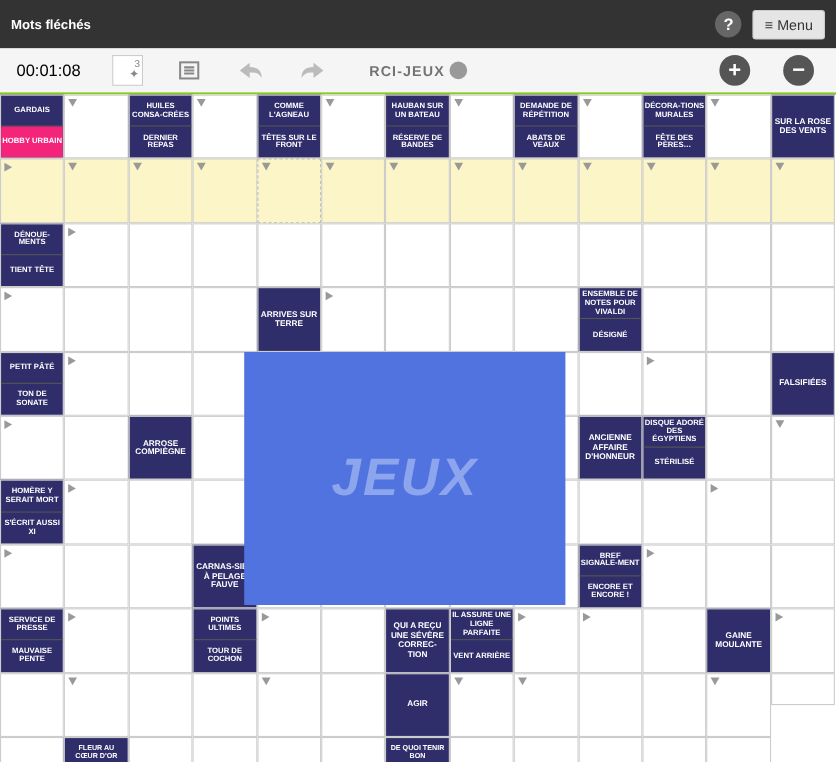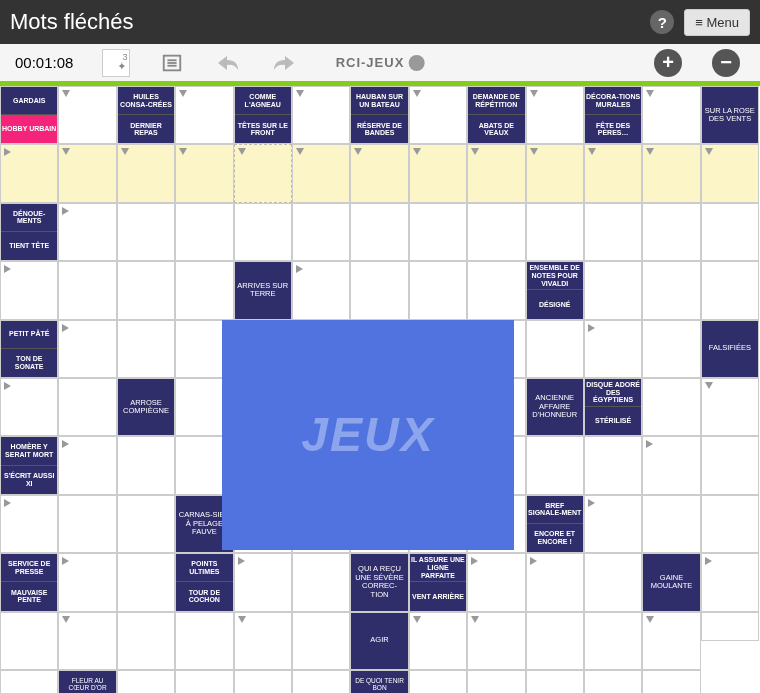--- a/index.html
+++ b/index.html
@@ -1,32 +1,32 @@
 <!DOCTYPE html>
 <html><head>
 <meta charset="utf-8">
 <style>
 *{margin:0;padding:0;box-sizing:border-box}
 body{font-family:Arial,Helvetica,sans-serif;background:#fff;width:760px}
 .header{background:#333;color:#fff;height:44px;display:flex;align-items:center;padding:0 10px;justify-content:space-between}
-.title{font-size:22px;font-weight:400}
+.title{font-size:12px;font-weight:700}
 .header-right{display:flex;align-items:center;gap:10px}
 .help-icon{width:24px;height:24px;border-radius:50%;background:#666;color:#fff;display:flex;align-items:center;justify-content:center;font-weight:bold;font-size:15px;cursor:pointer}
 .menu-btn{background:#e5e5e5;color:#333;border:1px solid #ccc;padding:5px 10px;font-size:13px;cursor:pointer;border-radius:3px}
-.toolbar{background:#f5f5f5;height:42px;display:flex;align-items:center;border-bottom:5px solid #84cc16;position:relative}
+.toolbar{background:#f5f5f5;height:42px;display:flex;align-items:center;border-bottom:2px solid #84cc16;position:relative}
 .timer{font-size:15px;padding:0 15px;font-weight:400}
 .tool-item{width:56px;height:42px;display:flex;align-items:center;justify-content:center;cursor:pointer;color:#888}
 .tool-box{width:28px;height:28px;border:1px solid #ccc;background:#fff;display:flex;align-items:flex-start;justify-content:flex-end;font-size:9px;padding:2px;position:relative}
 .logo{position:absolute;left:50%;transform:translateX(-50%);color:#737373;font-size:13px;font-weight:bold;letter-spacing:1px;display:flex;align-items:center;gap:4px}
 .logo-dot{width:16px;height:16px;border-radius:50%;background:#999}
 .zoom-btns{margin-left:auto;display:flex;gap:30px;padding-right:20px}
 .zoom-btn{width:28px;height:28px;border-radius:50%;background:#555;color:#fff;display:flex;align-items:center;justify-content:center;font-size:20px;font-weight:bold;cursor:pointer}
 .grid{display:grid;grid-template-columns:repeat(13,58.4px);grid-auto-rows:58.4px;position:relative}
 .cell{border:1px solid #ccc;position:relative;background:#fff}
-.clue{background:#302d6b;color:#fff;font-size:7.5px;font-weight:normal;text-align:center;display:flex;flex-direction:column;align-items:center;justify-content:center;line-height:1.15;padding:2px;word-break:break-word}
+.clue{background:#302d6b;color:#fff;font-size:7.5px;font-weight:bold;text-align:center;display:flex;flex-direction:column;align-items:center;justify-content:center;line-height:1.15;padding:2px;word-break:break-word}
 .clue2{background:#302d6b;color:#fff}
 .clue2 .half{height:50%;display:flex;align-items:center;justify-content:center;text-align:center;font-size:7px;font-weight:bold;line-height:1.1;padding:1px}
 .clue2 .half:first-child{border-bottom:1px solid #555}
 .active{background:#f4247b!important;color:#fff}
 .highlight{background:#fcf5c8}
 .ad{position:absolute;background:#5173e0;color:#8da5ec;display:flex;align-items:center;justify-content:center;font-size:48px;font-weight:bold;font-style:italic;letter-spacing:2px;z-index:5}
 .arrow-r{position:absolute;top:3px;left:3px;width:0;height:0;border-top:4px solid transparent;border-bottom:4px solid transparent;border-left:7px solid #999}
 .arrow-d{position:absolute;top:3px;left:3px;width:0;height:0;border-left:4px solid transparent;border-right:4px solid transparent;border-top:7px solid #999}
 </style>
 </head>

